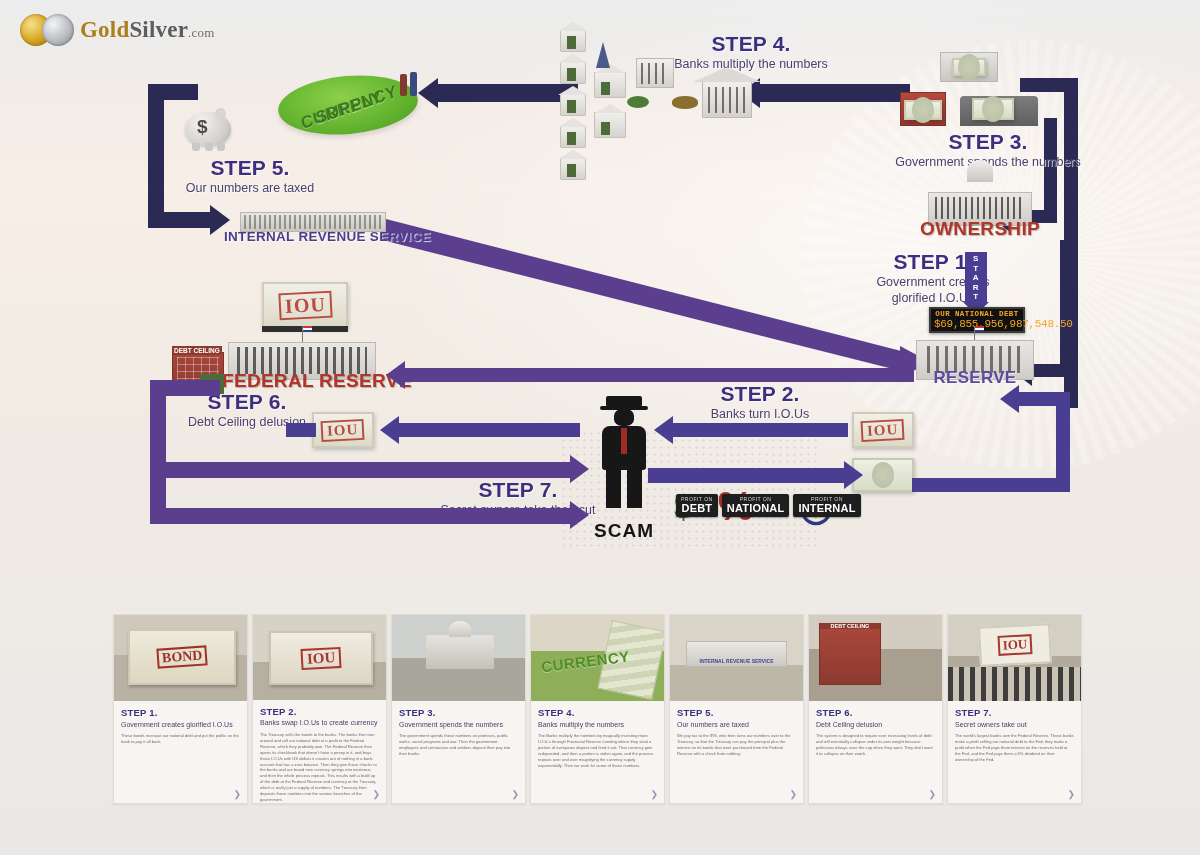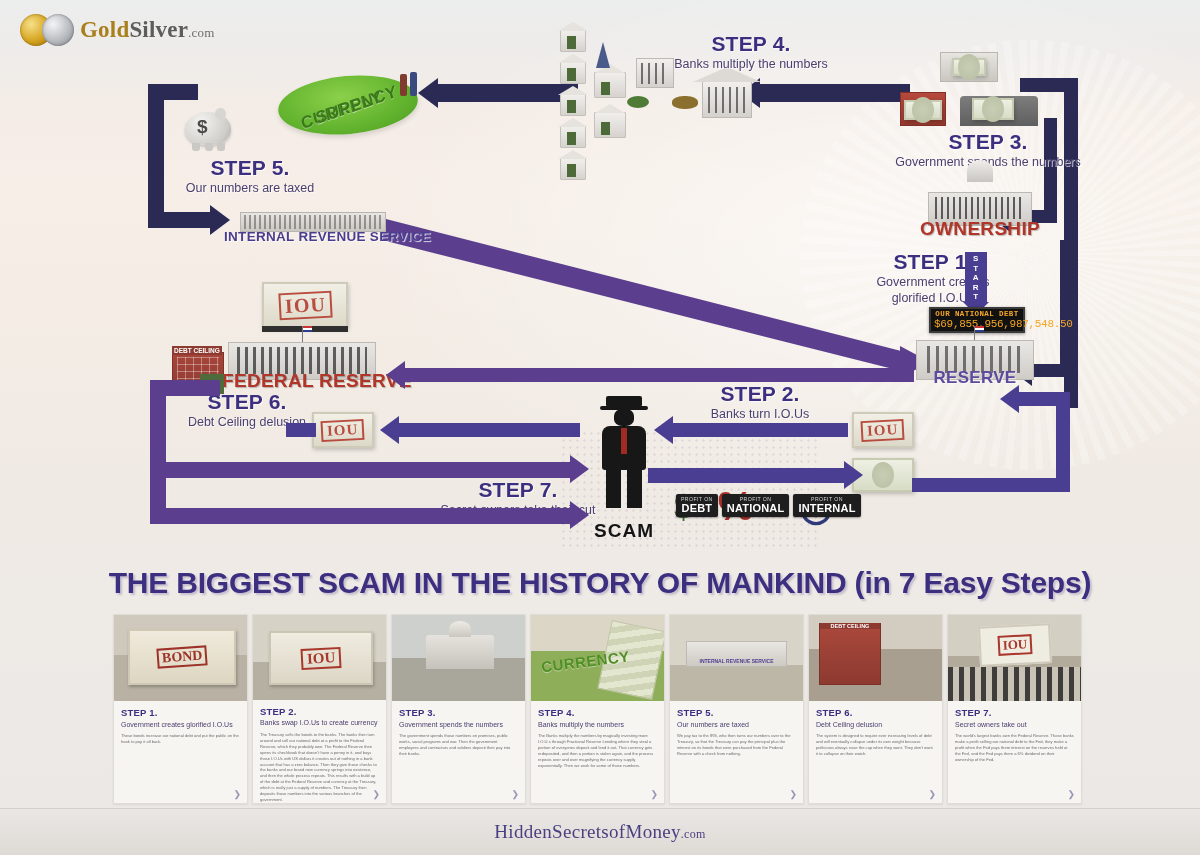--- a/index.html
+++ b/index.html
@@ -629,21 +629,20 @@
     </div>
     <div class="badge own">
       <div class="sym">◎</div>
       <div class="plate">
         <span class="k">PROFIT ON</span>
         <span class="v">INTERNAL</span>
       </div>
     </div>
   </div>
 
-  <div class="main-title">THE BIGGEST SCAM IN THE HISTORY OF MANKIND (in 7 Easy Steps)</div>
 
   <div class="cards">
 
     <div class="card">
       <div class="card-thumb">
         <div class="th th1"></div>
         <div class="th-bond">
             <b>BOND</b>
           </div>
       </div>
@@ -740,18 +739,13 @@
       <div class="card-body">
         <div class="card-step">STEP 7.</div>
         <div class="card-title">Secret owners take out</div>
         <div class="card-text">The world's largest banks own the Federal Reserve. Those banks make a profit selling our national debt to the Fed, they make a profit when the Fed pays them interest on the reserves held at the Fed, and the Fed pays them a 6% dividend on their ownership of the Fed.</div>
       </div>
       <div class="card-chev">❯</div>
     </div>
 
   </div>
 
-  <div class="footer">
-    <div class="footer-text">
-      <span>Hidden</span><span>Secrets</span><span>of</span><span>Money</span><span class="sm">.com</span>
-    </div>
-  </div>
 </div>
 
 </body></html>

